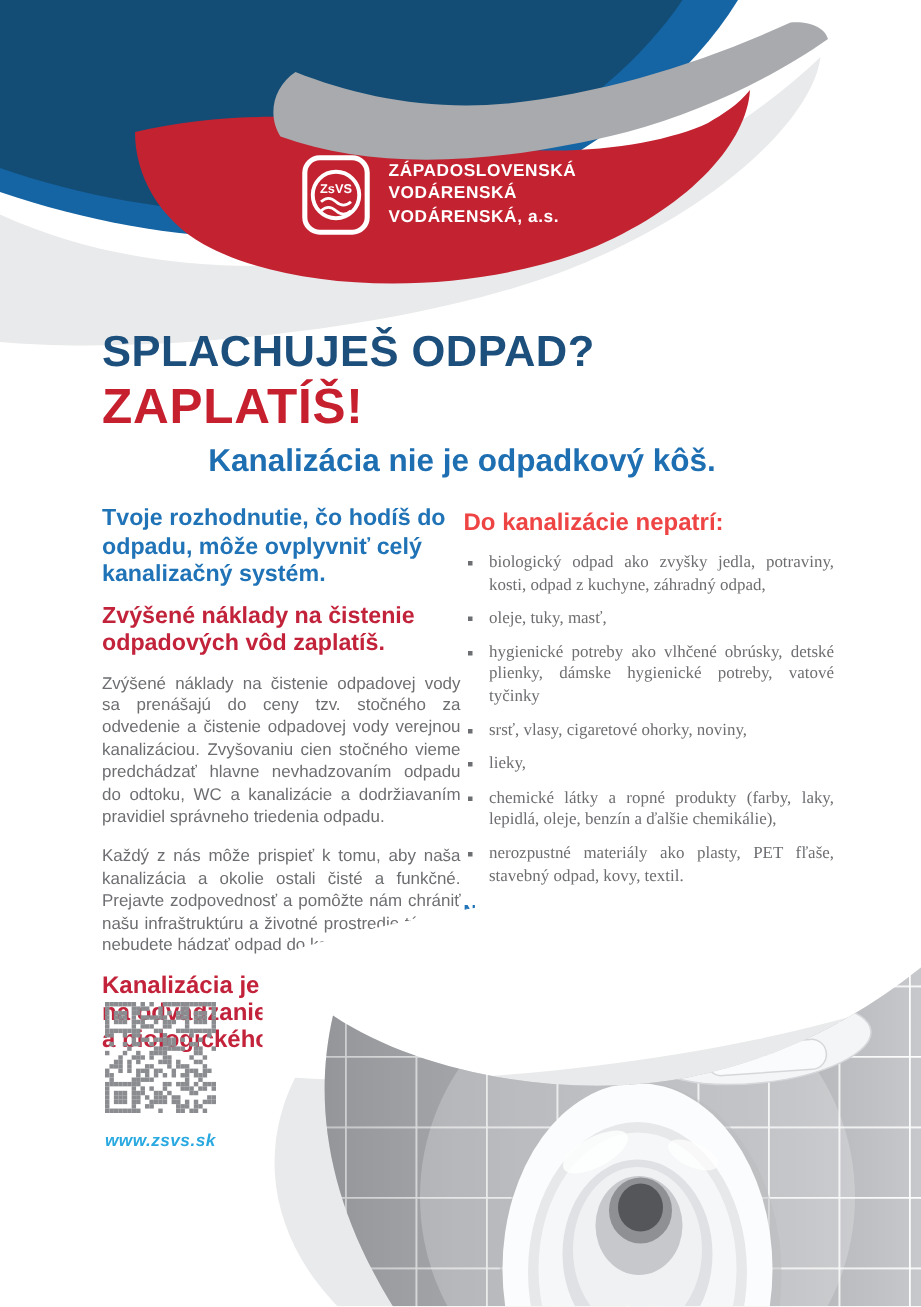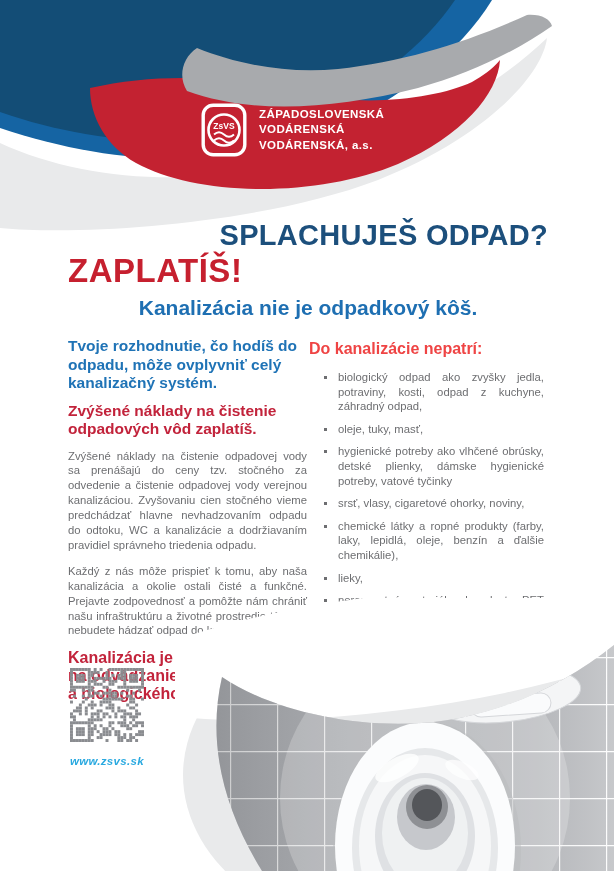--- a/index.html
+++ b/index.html
@@ -9,35 +9,35 @@
   
   .header-art{position:absolute;left:0;top:0;width:614px;height:300px;display:block;}
 
   
   .logo-block{position:absolute;left:201px;top:103px;display:flex;align-items:center;gap:12px;}
   .logo-mark{display:block;}
   .company-name{color:#fff;font-weight:bold;font-size:11.5px;line-height:15.5px;letter-spacing:.4px;}
 
   
   .headline{position:absolute;left:68px;top:219px;width:480px;}
-  .headline .h1{color:#1C4F7C;font-size:29px;line-height:33px;font-weight:bold;letter-spacing:.3px;text-align:right;}
+  .headline .h1{color:#1C4F7C;font-size:29px;line-height:33px;font-weight:bold;letter-spacing:.3px;}
   .headline .h2{color:#C6202F;font-size:33px;line-height:36px;font-weight:bold;letter-spacing:.5px;margin-top:1px;}
   .headline .h3{color:#1E6FB2;font-size:21px;line-height:24px;font-weight:bold;margin-top:7px;text-align:center;}
 
   
   .columns{position:absolute;left:68px;top:337px;width:488px;display:flex;gap:2px;}
   .col-left{width:239px;flex:none;}
   .col-right{flex:1;min-width:0;}
   .pre{white-space:pre-line;}
   .blue-head{color:#1F73B6;font-size:15.5px;line-height:18.5px;font-weight:bold;margin:0 0 9px 0;}
   .red-head{color:#C2233B;font-size:15.5px;line-height:18.5px;font-weight:bold;margin:0 0 10px 0;}
   .body-p{color:#6D6E71;font-size:11.3px;line-height:14.9px;text-align:justify;margin:0 0 11px 0;}
   .closing-red{color:#C2233B;font-size:16px;line-height:17.8px;font-weight:bold;margin:3px 0 0 0;}
   .list-head{color:#ef4444;font-size:16px;line-height:19px;font-weight:bold;margin:2px 0 10px 0;}
-  ul.bullets{list-style:none;margin:12px;padding:0;}
+  ul.bullets{list-style:none;margin:0;padding:0;font-family:Liberation Serif, serif;}
   ul.bullets li{position:relative;padding-left:17px;margin:0 0 8px 0;color:#6D6E71;
      font-size:11.3px;line-height:14.6px;text-align:justify;}
   ul.bullets li::before{content:"";position:absolute;left:3px;top:6px;width:3px;height:3px;background:#6D6E71;}
   .blue-close{color:#1F73B6;font-size:11.6px;line-height:14.6px;font-weight:bold;margin:10px 0 0 0;}
   .blue-close.justify{text-align:justify;}
 
   
   .qr-block{position:absolute;left:70px;top:668px;width:120px;font-style:italic;}
   .qr-code{display:block;}
   .website{display:block;margin-top:13px;color:#29A9E0;font-size:11.5px;font-weight:bold;
@@ -93,22 +93,22 @@
 na odvádzanie odpadovej vody
 a biologického odpadu.</p>
     </div>
     <div class="col-right">
       <p class="list-head">Do kanalizácie nepatrí:</p>
       <ul class="bullets">
           <li>biologický odpad ako zvyšky jedla, potraviny, kosti, odpad z kuchyne, záhradný odpad,</li>
           <li>oleje, tuky, masť,</li>
           <li>hygienické potreby ako vlhčené obrúsky, detské plienky, dámske hygienické potreby, vatové tyčinky</li>
           <li>srsť, vlasy, cigaretové ohorky, noviny,</li>
+          <li>lieky,</li>
           <li>chemické látky a ropné produkty (farby, laky, lepidlá, oleje, benzín a ďalšie chemikálie),</li>
-          <li>lieky,</li>
           <li>nerozpustné materiály ako plasty, PET fľaše, stavebný odpad, kovy, textil.</li>
         </ul>
       <p class="blue-close">Nevytvárajme si zbytočné náklady.</p>
       <p class="blue-close justify">Nebuďme ľahostajní voči svojmu zdraviu, okoliu a životnému prostrediu.</p>
       <p class="blue-close">Buďme zmenou, ktorú chceme vidieť vo svete.</p>
     </div>
   </div>
 
   <div class="qr-block">
     <svg class="qr-code" width="74" height="74" viewBox="0 0 75 75">

